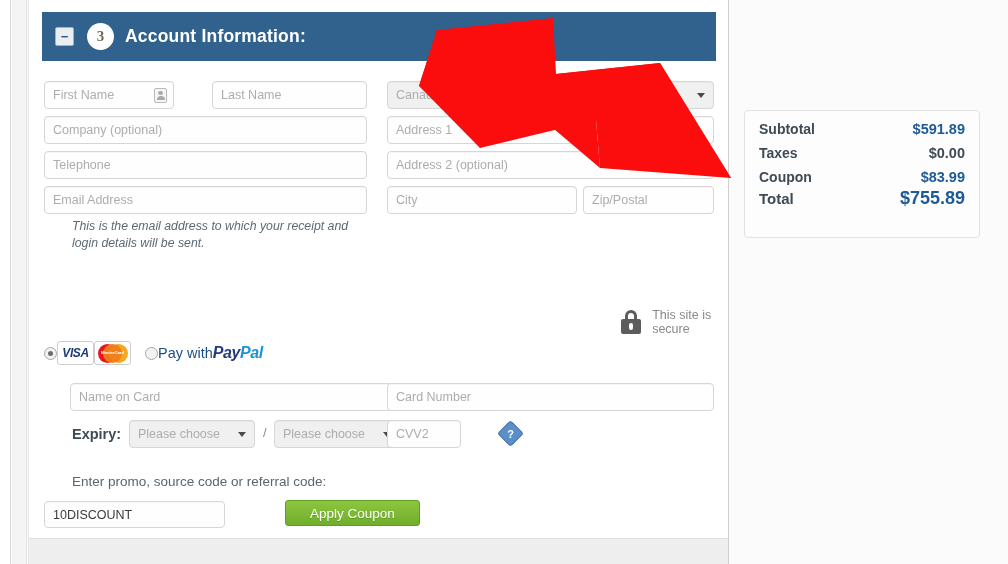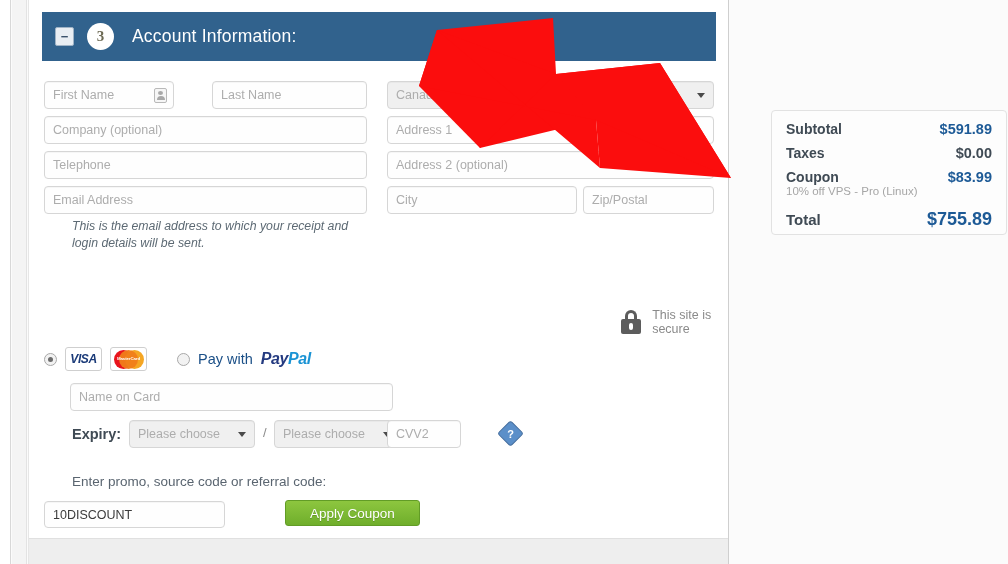--- a/index.html
+++ b/index.html
@@ -30,21 +30,21 @@
   .collapse-btn {
     width: 19px; height: 19px; background: #e9eef3; border: 1px solid #9fb3c6;
     border-radius: 2px; display: flex; align-items: center; justify-content: center;
     color: #3b526b; font-size: 13px; line-height: 1; font-weight: bold;
   }
   .step-badge {
     width: 27px; height: 27px; border-radius: 50%; background: #ffffff; margin-left: 13px;
     display: flex; align-items: center; justify-content: center;
     color: #6d6a54; font-size: 15px; font-weight: bold; font-family: "Liberation Serif", serif;
   }
-  .sec-title { margin-left: 18px; color: #ffffff; font-size: 17.5px; font-weight: normal; letter-spacing: .2px; }
+  .sec-title { margin-left: 11px; color: #ffffff; font-size: 17.5px; font-weight: bold; letter-spacing: .2px; }
 
   
   .fld {
     position: absolute; background: #fefefe; border: 1px solid #d6d6d6; border-radius: 4px;
     height: 28px; color: #adadad; font-size: 12.5px; padding: 0 8px;
     display: flex; align-items: center; font-family: "Liberation Sans", sans-serif;
     box-shadow: inset 0 1px 1px rgba(0,0,0,.035);
   }
   .fld.val { color: #3b3b3b; }
   .sel { background: #f0f0f0; border: 1px solid #d6d6d6; justify-content: space-between; }
@@ -90,22 +90,21 @@
     position: absolute; left: 256px; top: 500px; height: 26px; padding: 0 24px;
     background: linear-gradient(#8dc63f, #6fae2b); border: 1px solid #629c26; border-radius: 3px;
     color: #ffffff; font-size: 13.5px; display: flex; align-items: center;
     text-shadow: 0 1px 0 rgba(0,0,0,.18);
   }
 
   
   .summary {
     position: absolute; left: 744px; top: 110px; width: 236px;
     background: #fdfdfd; border: 1px solid #e2e2e2; border-radius: 4px;
-    padding: 10px 14px 4px 14px;
-    margin-left: 27px;
+    padding: 10px 14px 28px 14px;
   }
   .srow { display: flex; justify-content: space-between; align-items: baseline; margin-bottom: 8px; }
   .slabel { font-size: 14px; font-weight: bold; color: #3f4a54; }
   .samt { font-size: 14.5px; font-weight: bold; color: #1d5a96; }
   .samt.dark { color: #3f4a54; }
   .ssub { font-size: 11.5px; color: #a6a6a6; line-height: 1.3; margin: -4px 0 10px 0; }
   .srow.total .slabel { font-size: 15px; }
   .srow.total .samt { font-size: 18px; }
 
   
@@ -148,40 +147,41 @@
 
     <div class="secure">
       <span class="lock">
         <span class="shackle"></span>
           <span class="body"></span>
           <span class="hole"></span>
       </span>
       <span class="secure-txt">This site is secure</span>
     </div>
 
-    <div style="position:absolute; left:15px; top:341px; display:flex; align-items:center; gap:8px;margin-top:6px;">
+    <div style="position:absolute; left:15px; top:341px; display:flex; align-items:center; ">
       <span class="radio on"></span>
       <span class="cardlogo">
           <span class="visa-txt">VISA</span>
         </span>
       <span class="cardlogo">
         <span class="mc">
             <i class="l"></i>
             <i class="r"></i>
             <i class="m"></i>
             <span>MasterCard</span>
           </span>
       </span>
       <span style="width:14px"></span>
       <span class="radio"></span>
       <span class="pp-txt">Pay with</span>
       <span class="pp-logo"><span class="a">Pay</span><span class="b">Pal</span></span>
     </div>
 
     <div class="fld" style="left:15px; top:383px; width:323px;margin-left:26px;">Name on Card</div>
+    <div class="fld" style="left:358px; top:383px; width:327px;">Card Number</div>
 
     <div class="expiry-lbl">Expiry:</div>
     <div class="fld sel" style="left:100px; top:420px; width:126px;">
       <span>Please choose</span>
         <span class="caret"></span>
     </div>
     <div style="position:absolute; left:234px; top:425px; font-size:13px; color:#8a8a8a;">/</div>
     <div class="fld sel" style="left:245px; top:420px; width:126px;">
       <span>Please choose</span>
         <span class="caret"></span>
@@ -204,21 +204,20 @@
       <span class="samt">$591.89</span>
     </div>
     <div class="srow">
       <span class="slabel">Taxes</span>
       <span class="samt dark">$0.00</span>
     </div>
     <div class="srow" style="margin-bottom:3px">
       <span class="slabel">Coupon</span>
       <span class="samt">$83.99</span>
     </div>
-    <div class="ssub">10% off VPS - Pro (Linux)</div>
     <div class="srow total" style="margin-bottom:0">
       <span class="slabel">Total</span>
       <span class="samt">$755.89</span>
     </div>
   </div>
 
   <svg class="arrow" viewBox="0 0 1008 564">
     <polygon points="437,30 553,18 556,74 660,63 731,178 600,168 596,120 480,148" fill="#fb0d0d"></polygon>
     <polygon points="437,30 556,74 480,148 419,86" fill="#fb0d0d"></polygon>
     <polygon points="556,74 660,63 731,178 596,120" fill="#fb0d0d"></polygon>

